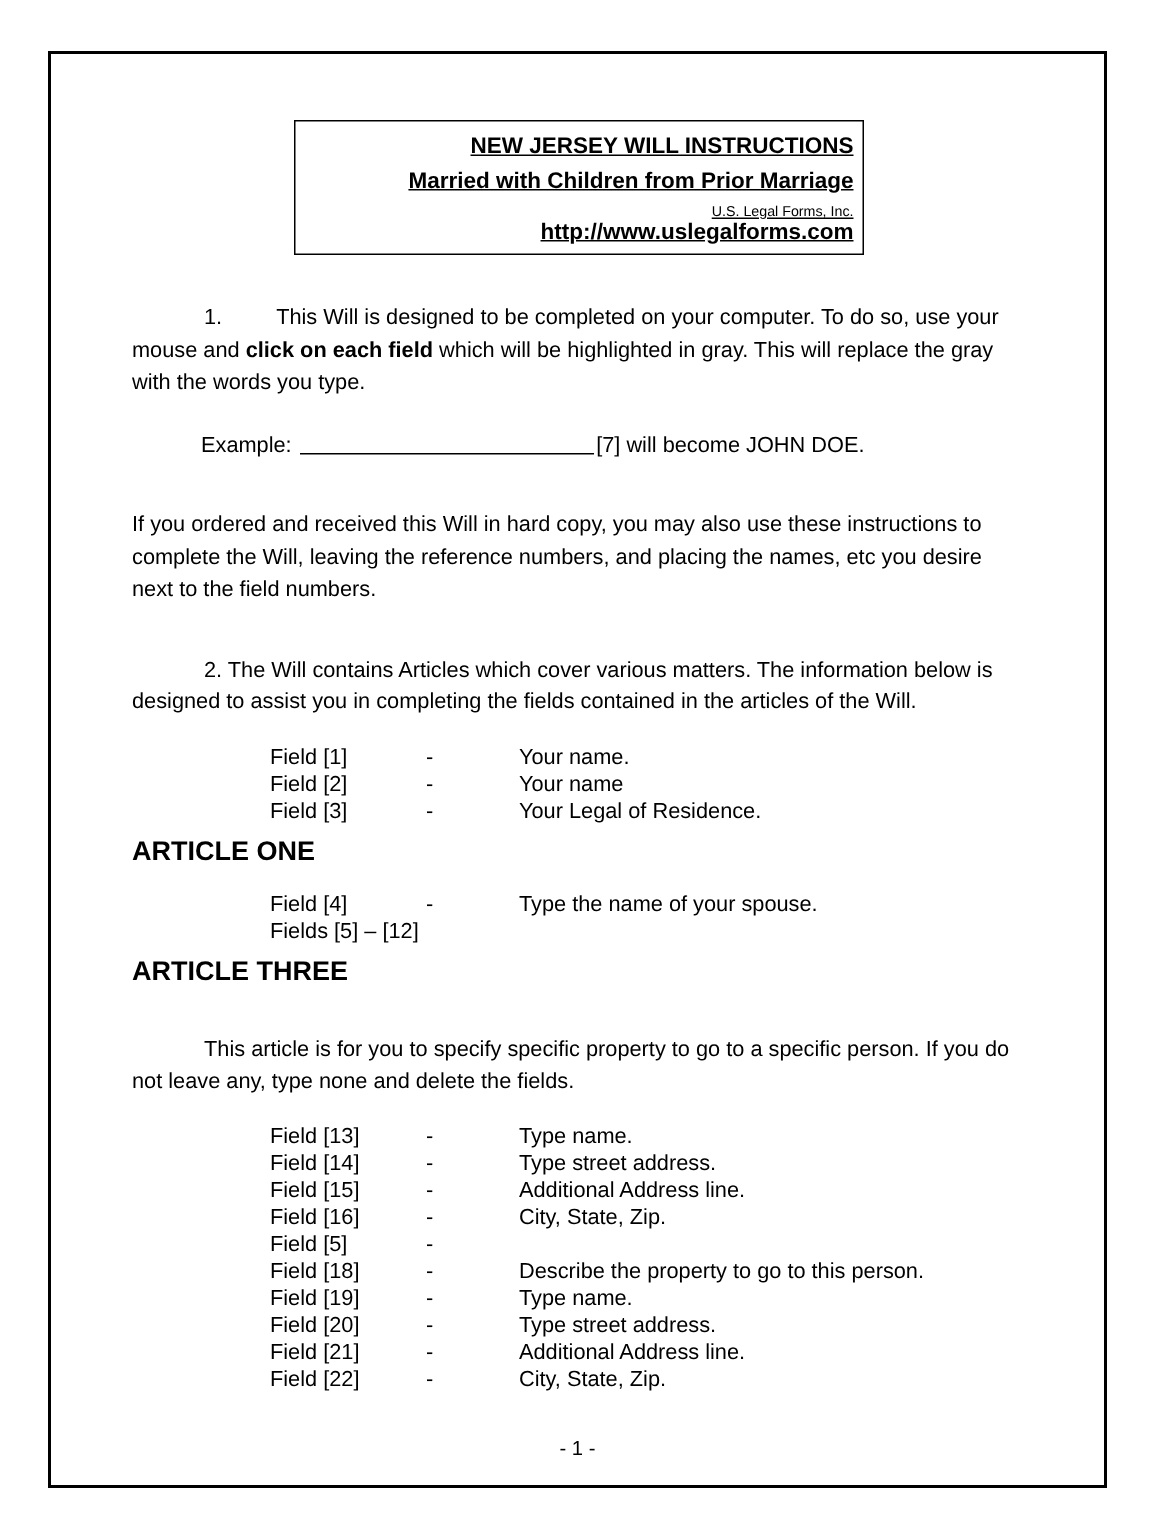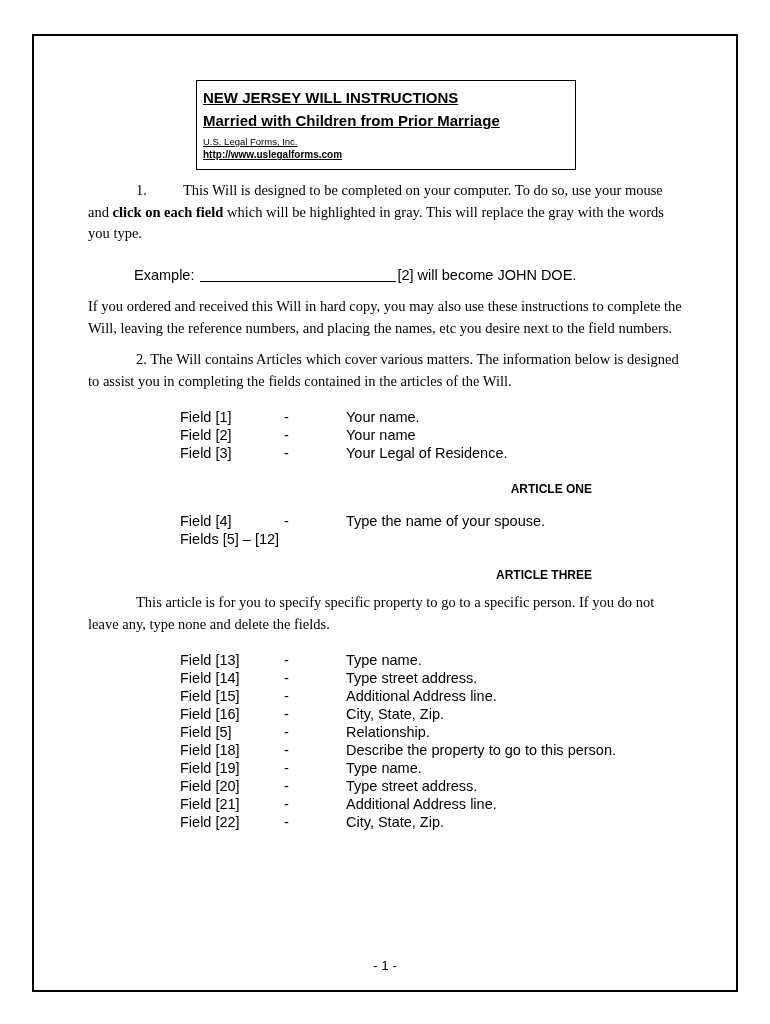--- a/index.html
+++ b/index.html
@@ -32,21 +32,21 @@
     position: absolute;
     left: 88px;
     top: 80px;
     width: 596px;
   }
   .title-box {
     margin: 0 auto;
     width: 380px;
     border: 1px solid #000000;
     padding: 7px 6px 8px 6px;
-    text-align: left;
+    text-align: right;
     box-sizing: border-box;
   }
   .title-line1 {
     font-size: 15px;
     font-weight: bold;
     text-decoration: underline;
     line-height: 20px;
   }
   .title-line2 {
     font-size: 15px;
@@ -56,31 +56,30 @@
     margin-top: 3px;
   }
   .title-line3 {
     font-size: 9.5px;
     font-weight: normal;
     text-decoration: underline;
     line-height: 13px;
     margin-top: 4px;
   }
   .title-line4 {
-    font-size: 10px;
+    font-size: 15px;
     font-weight: bold;
     text-decoration: underline;
     line-height: 13px;
   }
   .para {
     font-size: 14.5px;
     line-height: 21.5px;
-    margin-top: 10px;
+    margin-top: 32px;
     text-align: left;
-    font-family: Liberation Serif, serif;
   }
   .indent {
     display: inline-block;
     width: 48px;
   }
   .tab {
     display: inline-block;
     width: 36px;
   }
   .bold {
@@ -122,24 +121,24 @@
   }
   .field-row.wide .field-label {
     width: 166px;
     flex: 0 0 166px;
   }
   .field-row.wide .field-dash {
     width: 0;
     flex: 0 0 0;
   }
   .article-head {
-    text-align: right;
-    font-size: 12px;
-    font-weight: bold;
-    margin-top: 20px;
+    text-align: left;
+    font-size: 18px;
+    font-weight: bold;
+    margin-top: 7px;
     margin-bottom: 4px;
     padding-right: 92px;
   }
   .footer {
     position: absolute;
     left: 0;
     right: 0;
     top: 958px;
     text-align: center;
     font-size: 13.5px;
@@ -158,21 +157,21 @@
       <div class="title-line2">Married with Children from Prior Marriage</div>
       <div class="title-line3">U.S. Legal Forms, Inc.</div>
       <div class="title-line4">http://www.uslegalforms.com</div>
     </div>
 
     <div class="para">
       <span class="indent"></span><span>1.</span><span class="tab"></span><span>This Will is designed to be completed on your computer.  To do so, use your mouse and </span><span class="bold">click on each field</span><span> which will be highlighted in gray.  This will replace the gray with the words you type.</span>
     </div>
 
     <div class="example">
-      <span>Example:</span><span class="blank"></span><span>[2] will become JOHN DOE.</span>
+      <span>Example:</span><span class="blank"></span><span>[7] will become JOHN DOE.</span>
     </div>
 
     <div class="para">If you ordered and received this Will in hard copy, you may also use these instructions to complete the Will, leaving the reference numbers, and placing the names, etc you desire next to the field numbers.</div>
 
     <div class="para">
       <span class="indent"></span><span>2.  The Will contains Articles which cover various matters.  The information below is designed to assist you in completing the fields contained in the articles of the Will.</span>
     </div>
 
 
     <div class="fields">
@@ -230,21 +229,20 @@
         <span class="field-desc">Additional Address line.</span>
       </div>
       <div class="field-row">
         <span class="field-label">Field [16]</span>
         <span class="field-dash">-</span>
         <span class="field-desc">City, State, Zip.</span>
       </div>
       <div class="field-row">
         <span class="field-label">Field [5]</span>
         <span class="field-dash">-</span>
-        <span class="field-desc">Relationship.</span>
       </div>
       <div class="field-row">
         <span class="field-label">Field [18]</span>
         <span class="field-dash">-</span>
         <span class="field-desc">Describe the property to go to this person.</span>
       </div>
       <div class="field-row">
         <span class="field-label">Field [19]</span>
         <span class="field-dash">-</span>
         <span class="field-desc">Type name.</span>

